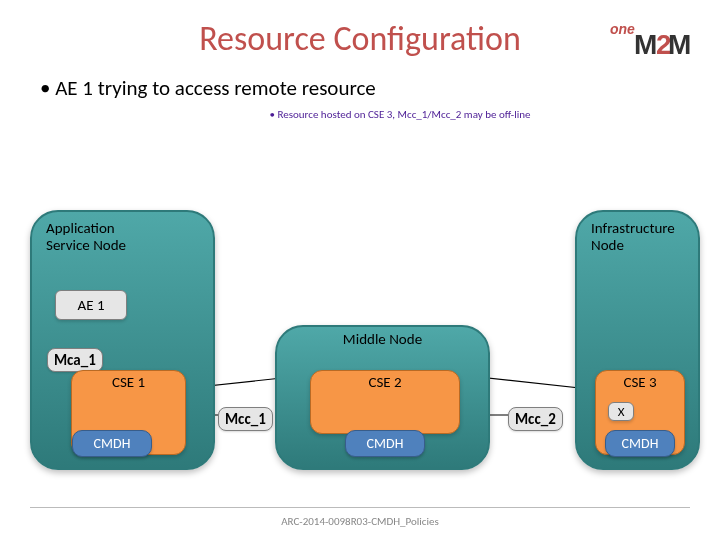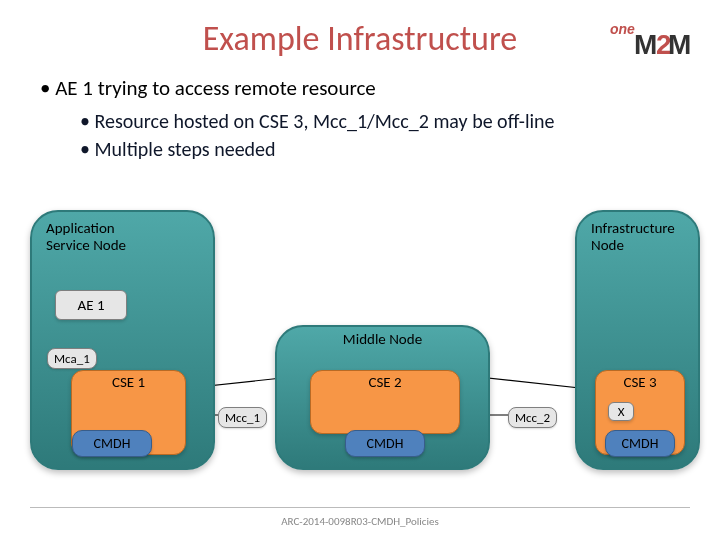--- a/index.html
+++ b/index.html
@@ -29,24 +29,25 @@
   .bullets {
     padding-left: 40px;
     padding-top: 8px;
   }
   .bullets .top {
     font-size: 21px;
     color: #000;
     padding-bottom: 6px;
   }
   .bullets .sub {
-    font-size: 20px;
-    color: #0f172a;
+    font-size: 11px;
+    color: #4c1d95;
     padding-left: 40px;
     line-height: 1.4;
+    text-align: center;
   }
   .bullet-dot::before {
     content: "• ";
   }
   .diagram {
     position: absolute;
     top: 210px;
     left: 0;
     width: 720px;
     height: 290px;
@@ -92,30 +93,31 @@
     font-size: 15px;
     padding: 5px 0;
     box-shadow: 0 2px 3px rgba(0,0,0,0.15);
   }
   .small-conn {
     position: absolute;
     background: #E6E6E6;
     border: 1.5px solid #7F7F7F;
     border-radius: 8px;
     text-align: center;
-    font-size: 13px;
+    font-size: 15px;
     padding: 2px 6px;
     box-shadow: 0 1px 2px rgba(0,0,0,0.15);
+    font-weight: bold;
   }
   .cmdh {
     position: absolute;
     background: #4F81BD;
     border: 1.5px solid #385D8A;
     border-radius: 10px;
-    color: #000000;
+    color: #ffffff;
     text-align: center;
     font-size: 14px;
     padding: 4px 0;
     box-shadow: 0 2px 3px rgba(0,0,0,0.2);
   }
   .svg-lines {
     position: absolute;
     top: 0; left: 0;
     width: 720px; height: 290px;
     pointer-events: none;
@@ -143,26 +145,25 @@
 
 <div class="logo">
   <svg viewBox="0 0 80 40">
     <text x="0" y="16" font-size="14" font-style="italic" fill="#C0504D" font-family="Arial" font-weight="bold">one</text>
     <text x="24" y="36" font-size="28" fill="#333" font-family="Arial" font-weight="bold">M</text>
     <text x="46" y="36" font-size="28" fill="#C0504D" font-family="Arial" font-weight="bold">2</text>
     <text x="58" y="36" font-size="28" fill="#333" font-family="Arial" font-weight="bold">M</text>
   </svg>
 </div>
 
-<div class="title">Example Infrastructure</div>
+<div class="title">Resource Configuration</div>
 
 <div class="bullets">
   <div class="top bullet-dot">AE 1 trying to access remote resource</div>
   <div class="sub bullet-dot">Resource hosted on CSE 3, Mcc_1/Mcc_2 may be off-line</div>
-  <div class="sub bullet-dot">Multiple steps needed</div>
 </div>
 
 <div class="diagram">
 
   <svg class="svg-lines">
 
     <line x1="80" y1="106" x2="80" y2="140" stroke="#000" stroke-width="1.2"></line>
 
     <line x1="80" y1="158" x2="80" y2="175" stroke="#000" stroke-width="1.2"></line>
 

